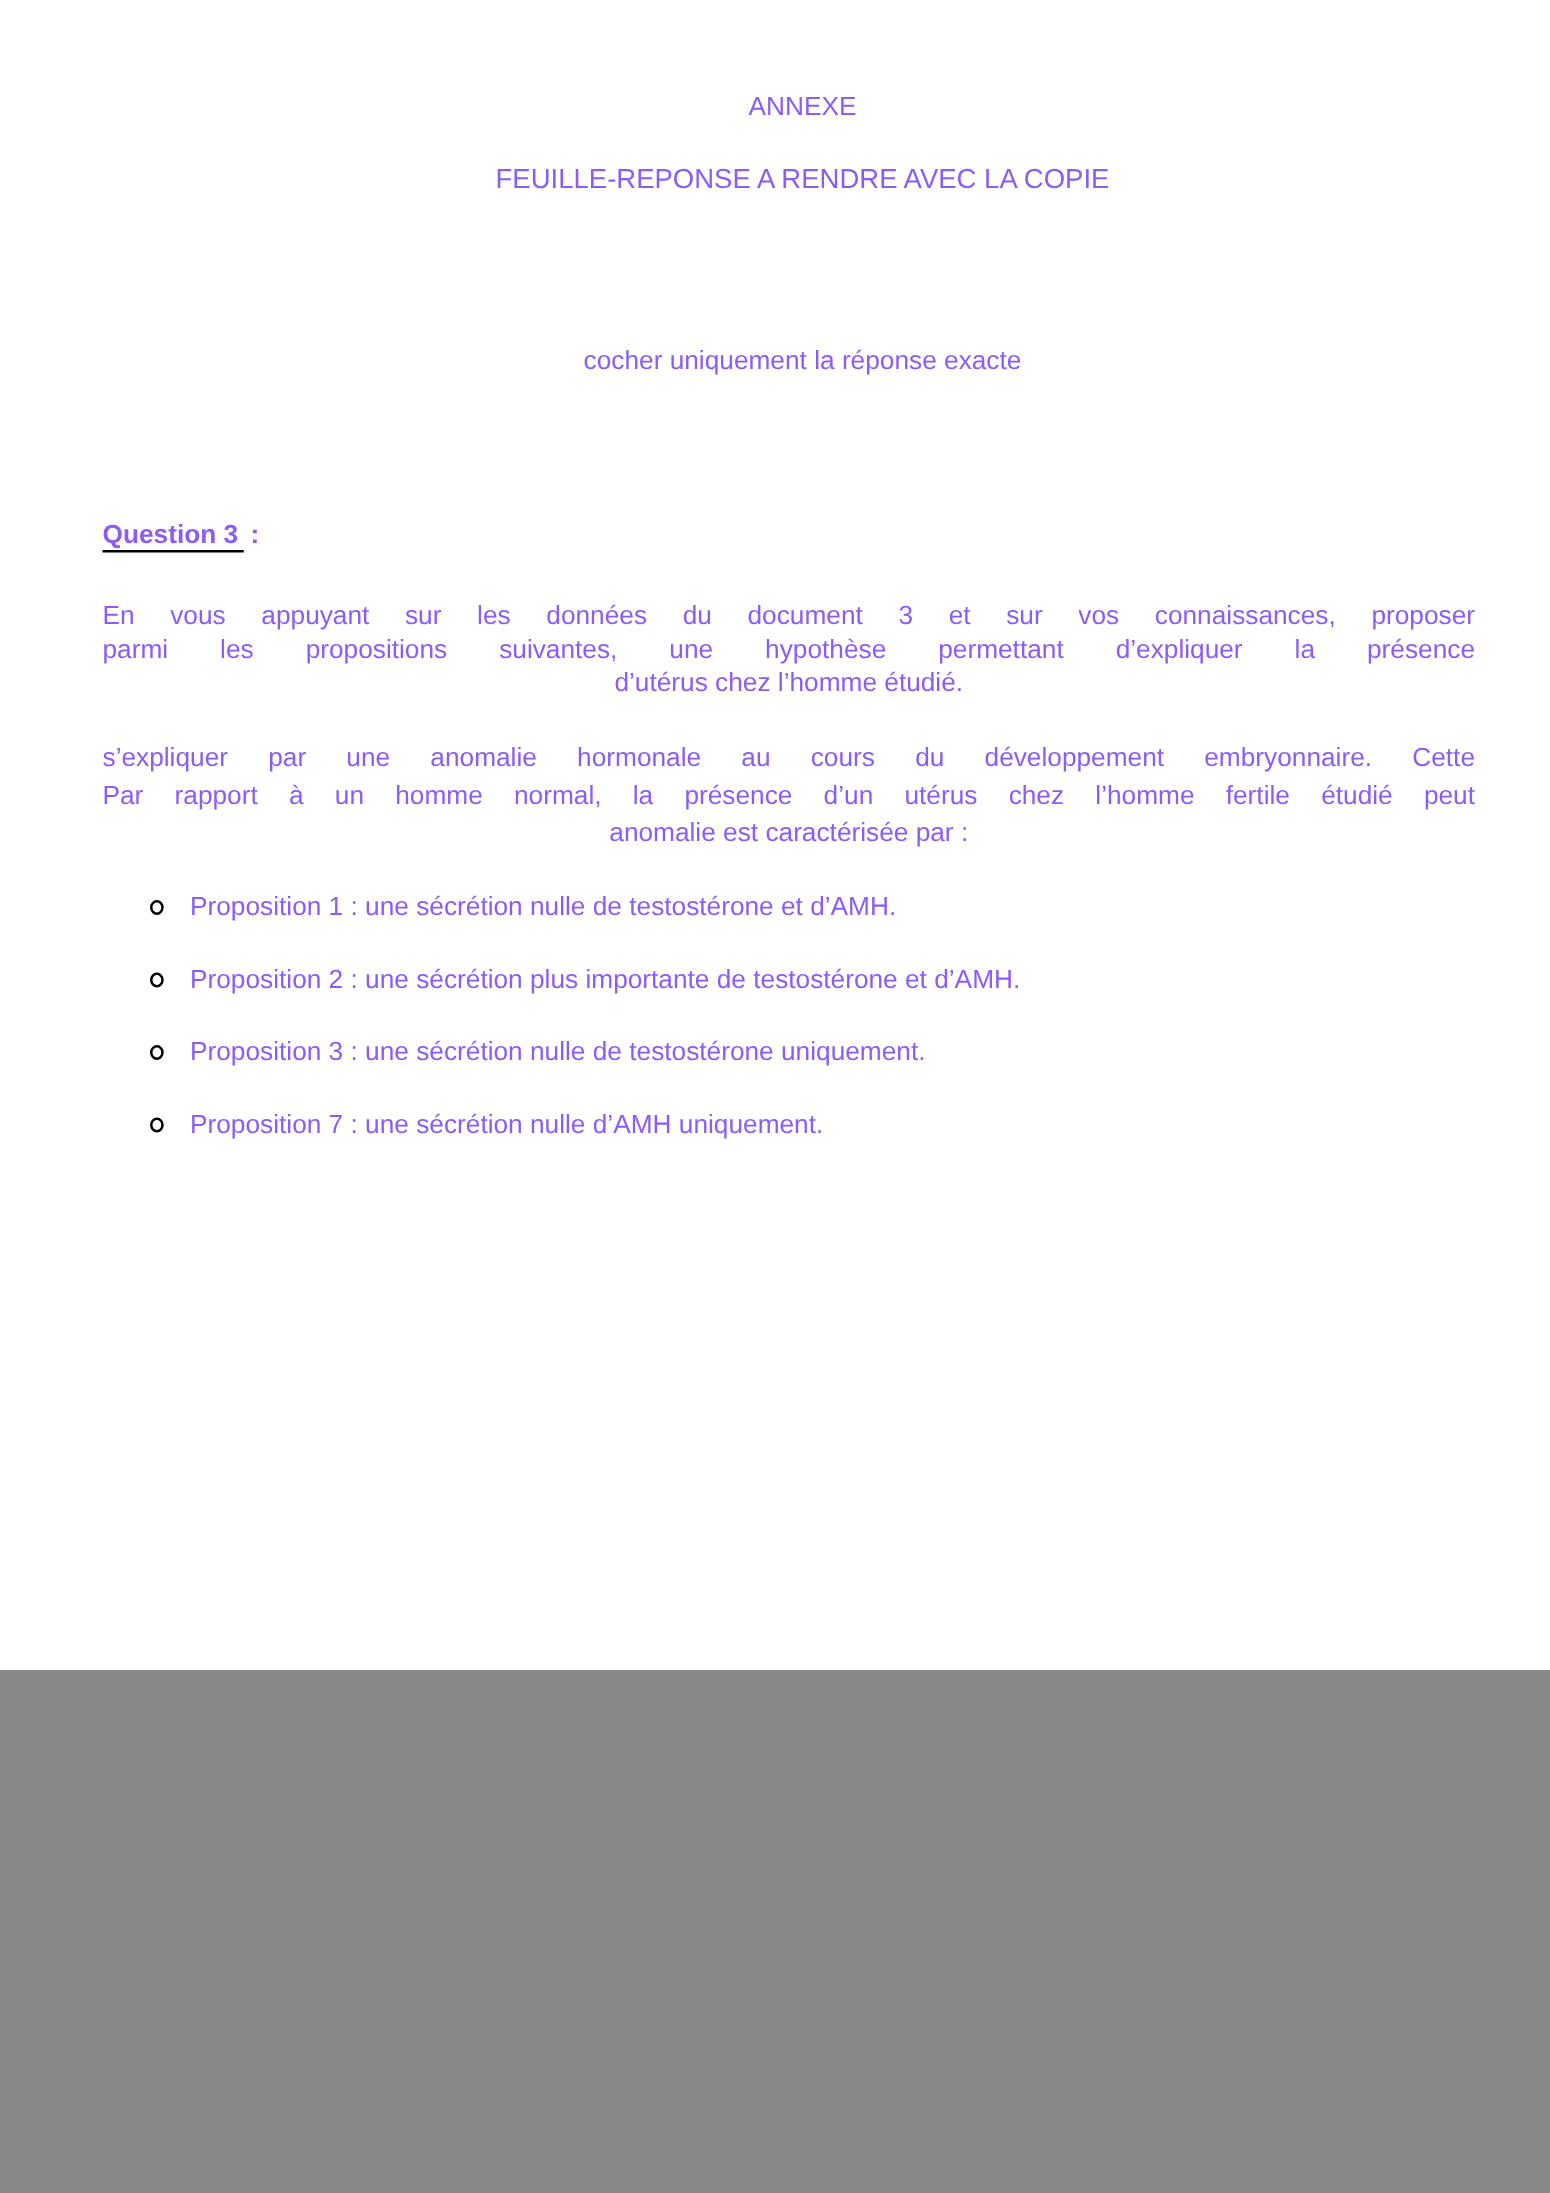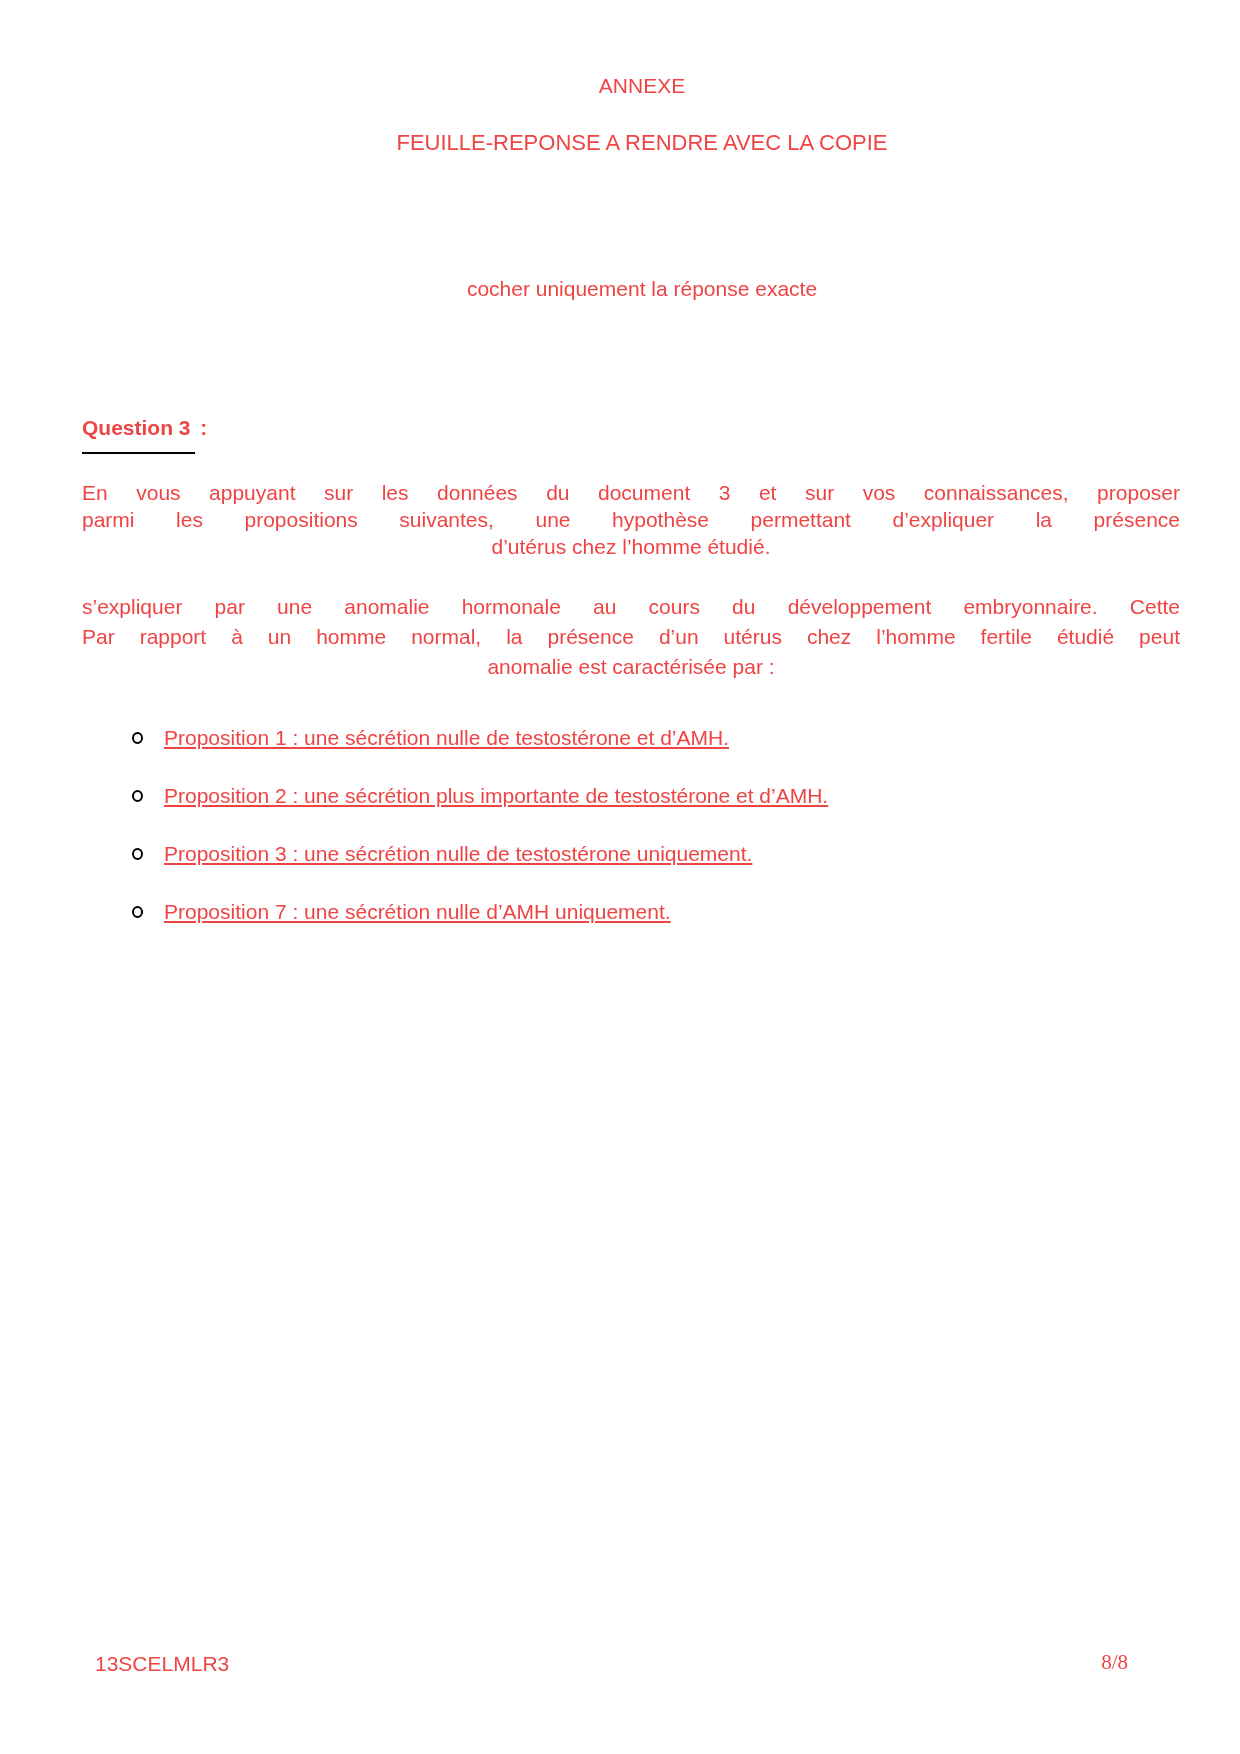--- a/index.html
+++ b/index.html
@@ -1,22 +1,22 @@
 <!DOCTYPE html>
 <html lang="fr"><head>
 <meta charset="utf-8">
 <style>
   html, body { margin: 0; padding: 0; background: #888; }
   .page {
     position: relative;
     width: 1240px;
-    height: 1754px;
+    height: 1336px;
     margin: 0 auto;
     background: #ffffff;
-    color: #ef4444;
+    color: #8b5cf6;
     font-family: "Liberation Sans", sans-serif;
     overflow: hidden;
   }
   .centered {
     position: absolute;
     left: 82px;
     width: 1120px;
     text-align: center;
     font-size: 21px;
     white-space: pre-wrap;
@@ -29,46 +29,45 @@
   .question-title {
     position: absolute;
     left: 82px;
     top: 416px;
     font-size: 21px;
     font-weight: bold;
   }
   .qt-underline {
     display: inline-block;
     border-bottom: 2px solid #000;
-    padding-bottom: 12px;
+    padding-bottom: 0;
     padding-right: 4px;
   }
   .qt-suffix { white-space: pre-wrap; }
 
   .para {
     position: absolute;
     left: 82px;
     width: 1098px;
     font-size: 21px;
   }
   .para-prompt  { top: 479px; font-weight: normal; line-height: 27px; }
   .para-context { top: 592px; line-height: 30px; }
   .jline { text-align: justify; text-align-last: justify; }
   .lline { text-align: center; }
 
   .propositions {
     position: absolute;
     left: 82px;
     top: 707px;
     width: 1098px;
-    margin: 16px;
+    margin: 4px;
     padding: 0;
     list-style: none;
     font-size: 21px;
-    text-decoration: underline;
   }
   .propositions li {
     position: relative;
     padding-left: 66px;
     line-height: 30px;
     margin-bottom: 28px;
   }
   .bullet-ring {
     position: absolute;
     left: 34px;

